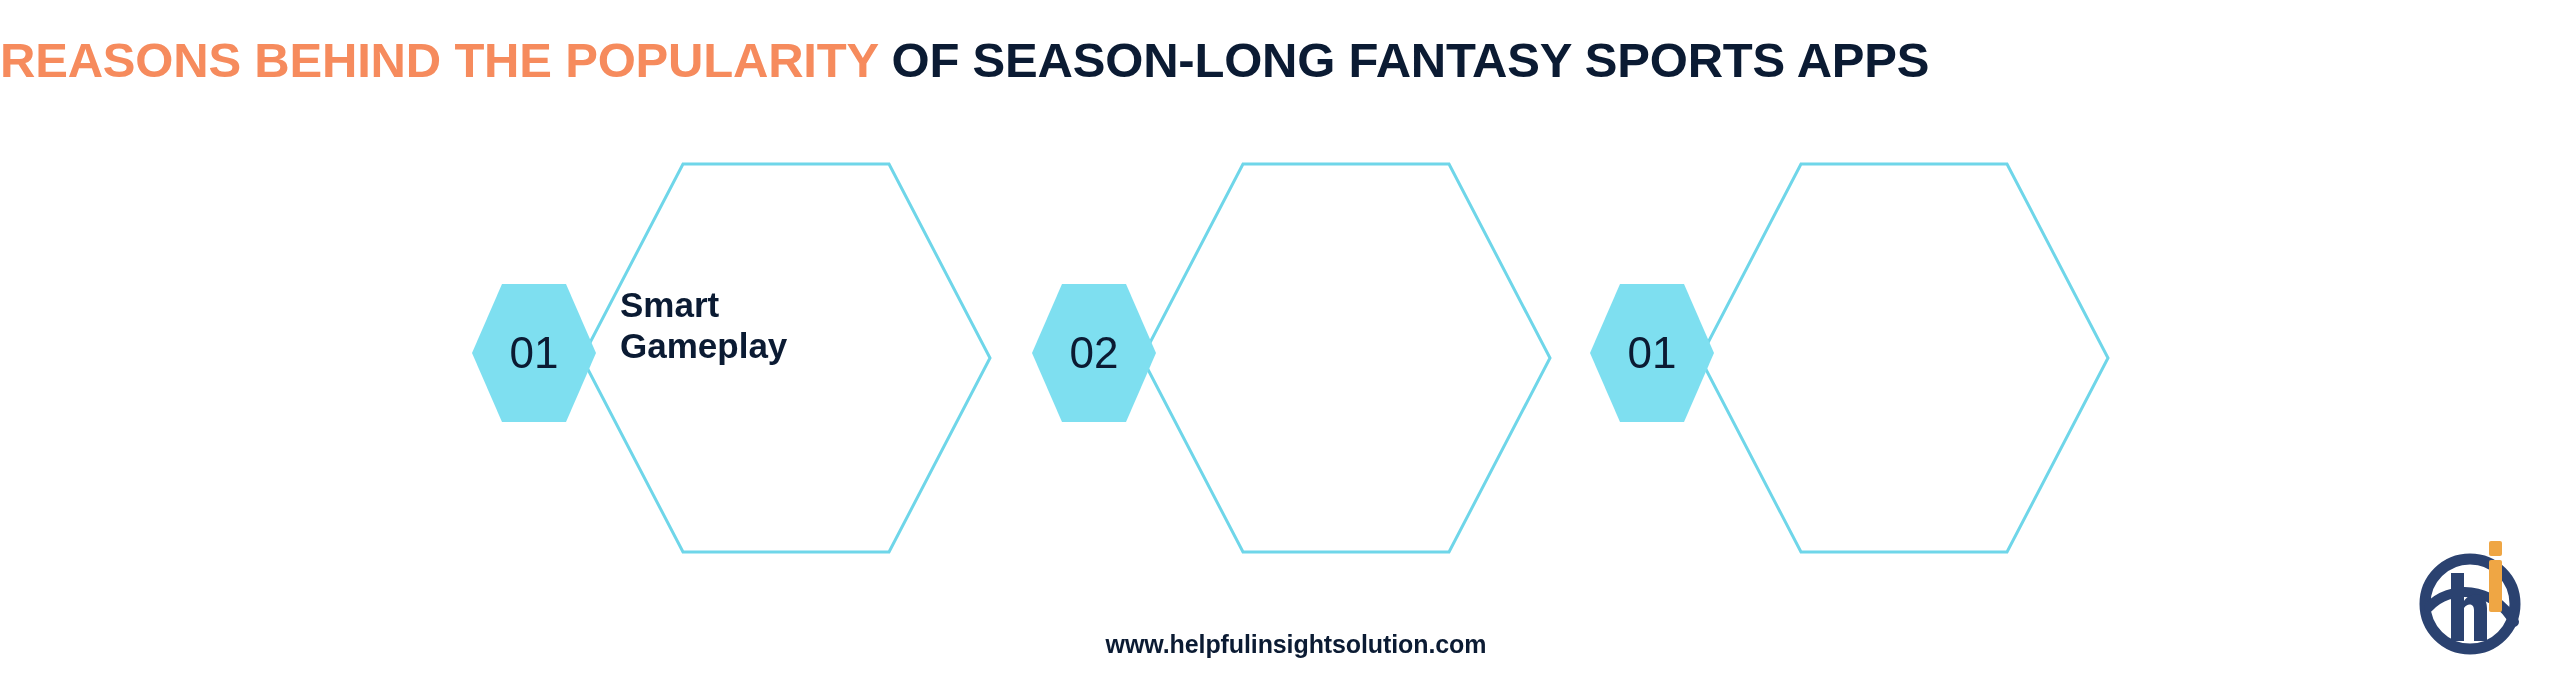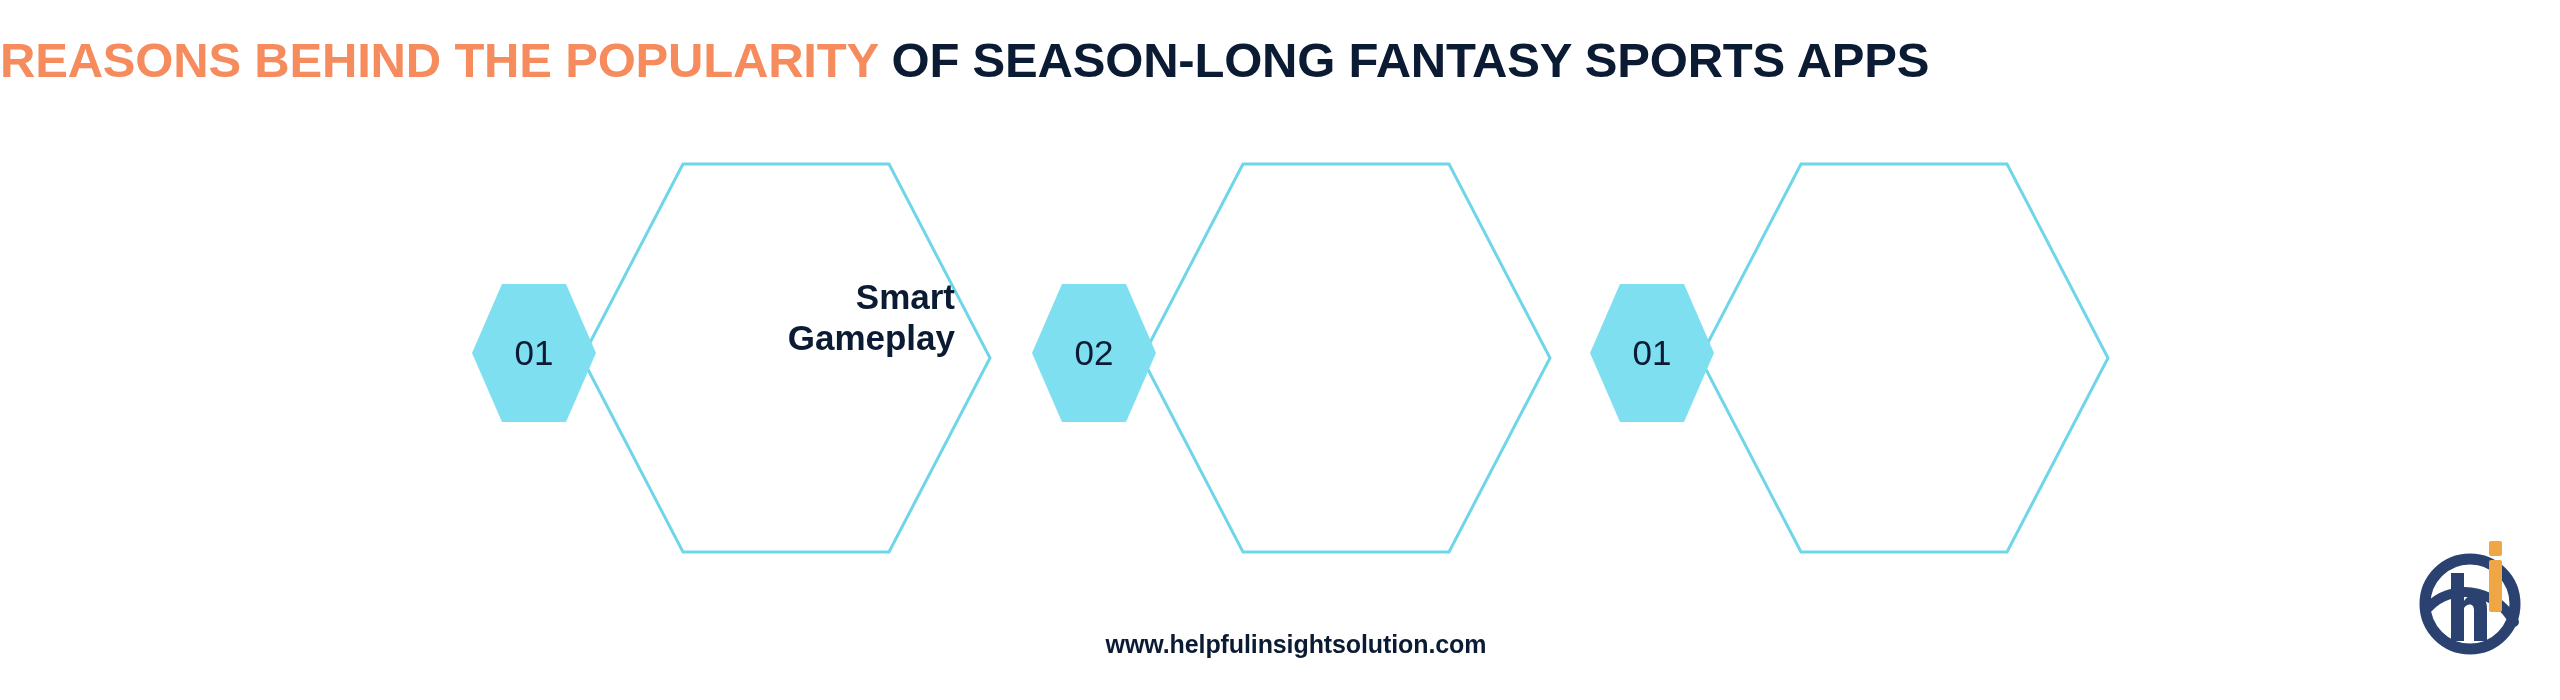--- a/index.html
+++ b/index.html
@@ -59,23 +59,23 @@
     top: 22px;
     width: 412px;
     height: 392px;
   }
   .hex-big svg { display: block; width: 412px; height: 392px; overflow: visible; }
 
   
   .hex-label {
     position: absolute;
     left: 150px;
-    top: 136px;
+    top: 144px;
     width: 335px;
-    text-align: right;
+    text-align: left;
     color: #0B1B33;
     font-family: "Liberation Sans", sans-serif;
     font-size: 35px;
     font-weight: bold;
     line-height: 1.18;
     pointer-events: none;
   }
   .hex-label .l2 { display: block; }
 
   
@@ -91,21 +91,21 @@
     position: absolute;
     left: 0;
     top: 142px;
     width: 128px;
     height: 142px;
     display: flex;
     align-items: center;
     justify-content: center;
     color: #0B1B33;
     font-family: "Liberation Sans", sans-serif;
-    font-size: 35px;
+    font-size: 44px;
     font-weight: normal;
     pointer-events: none;
   }
 
   
   #footer-url {
     position: absolute;
     left: 0;
     top: 630px;
     width: 2560px;

